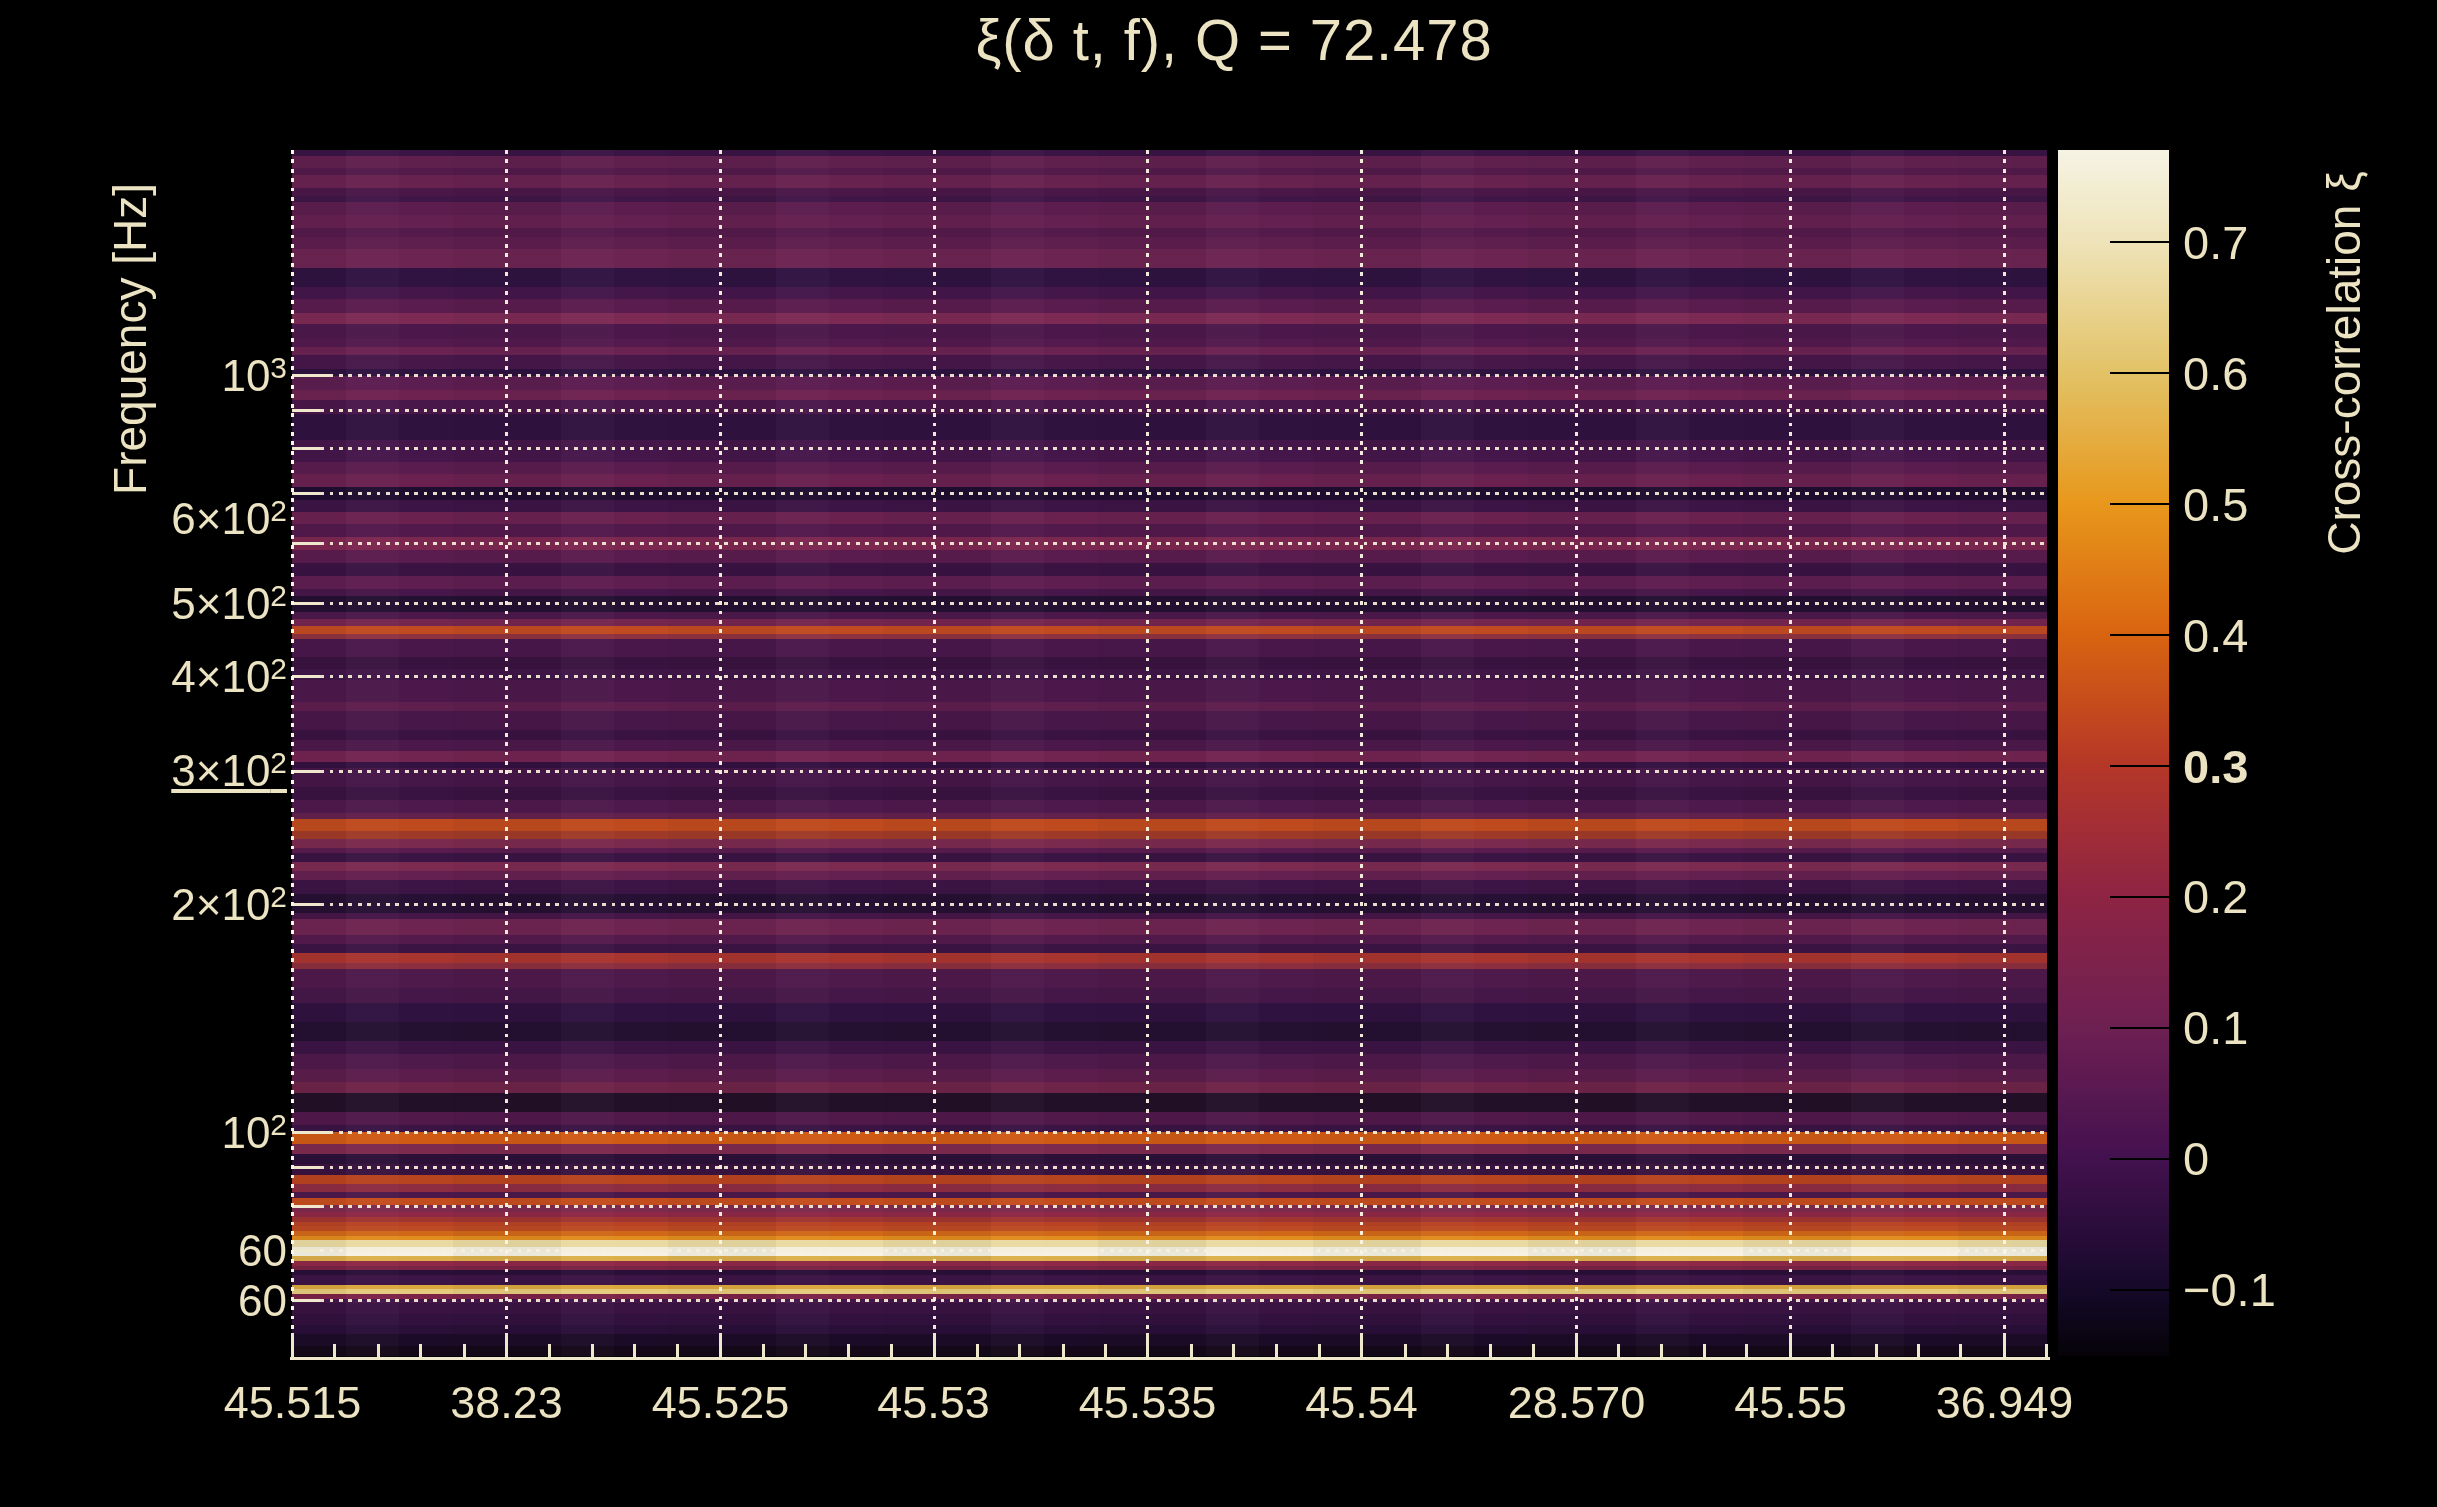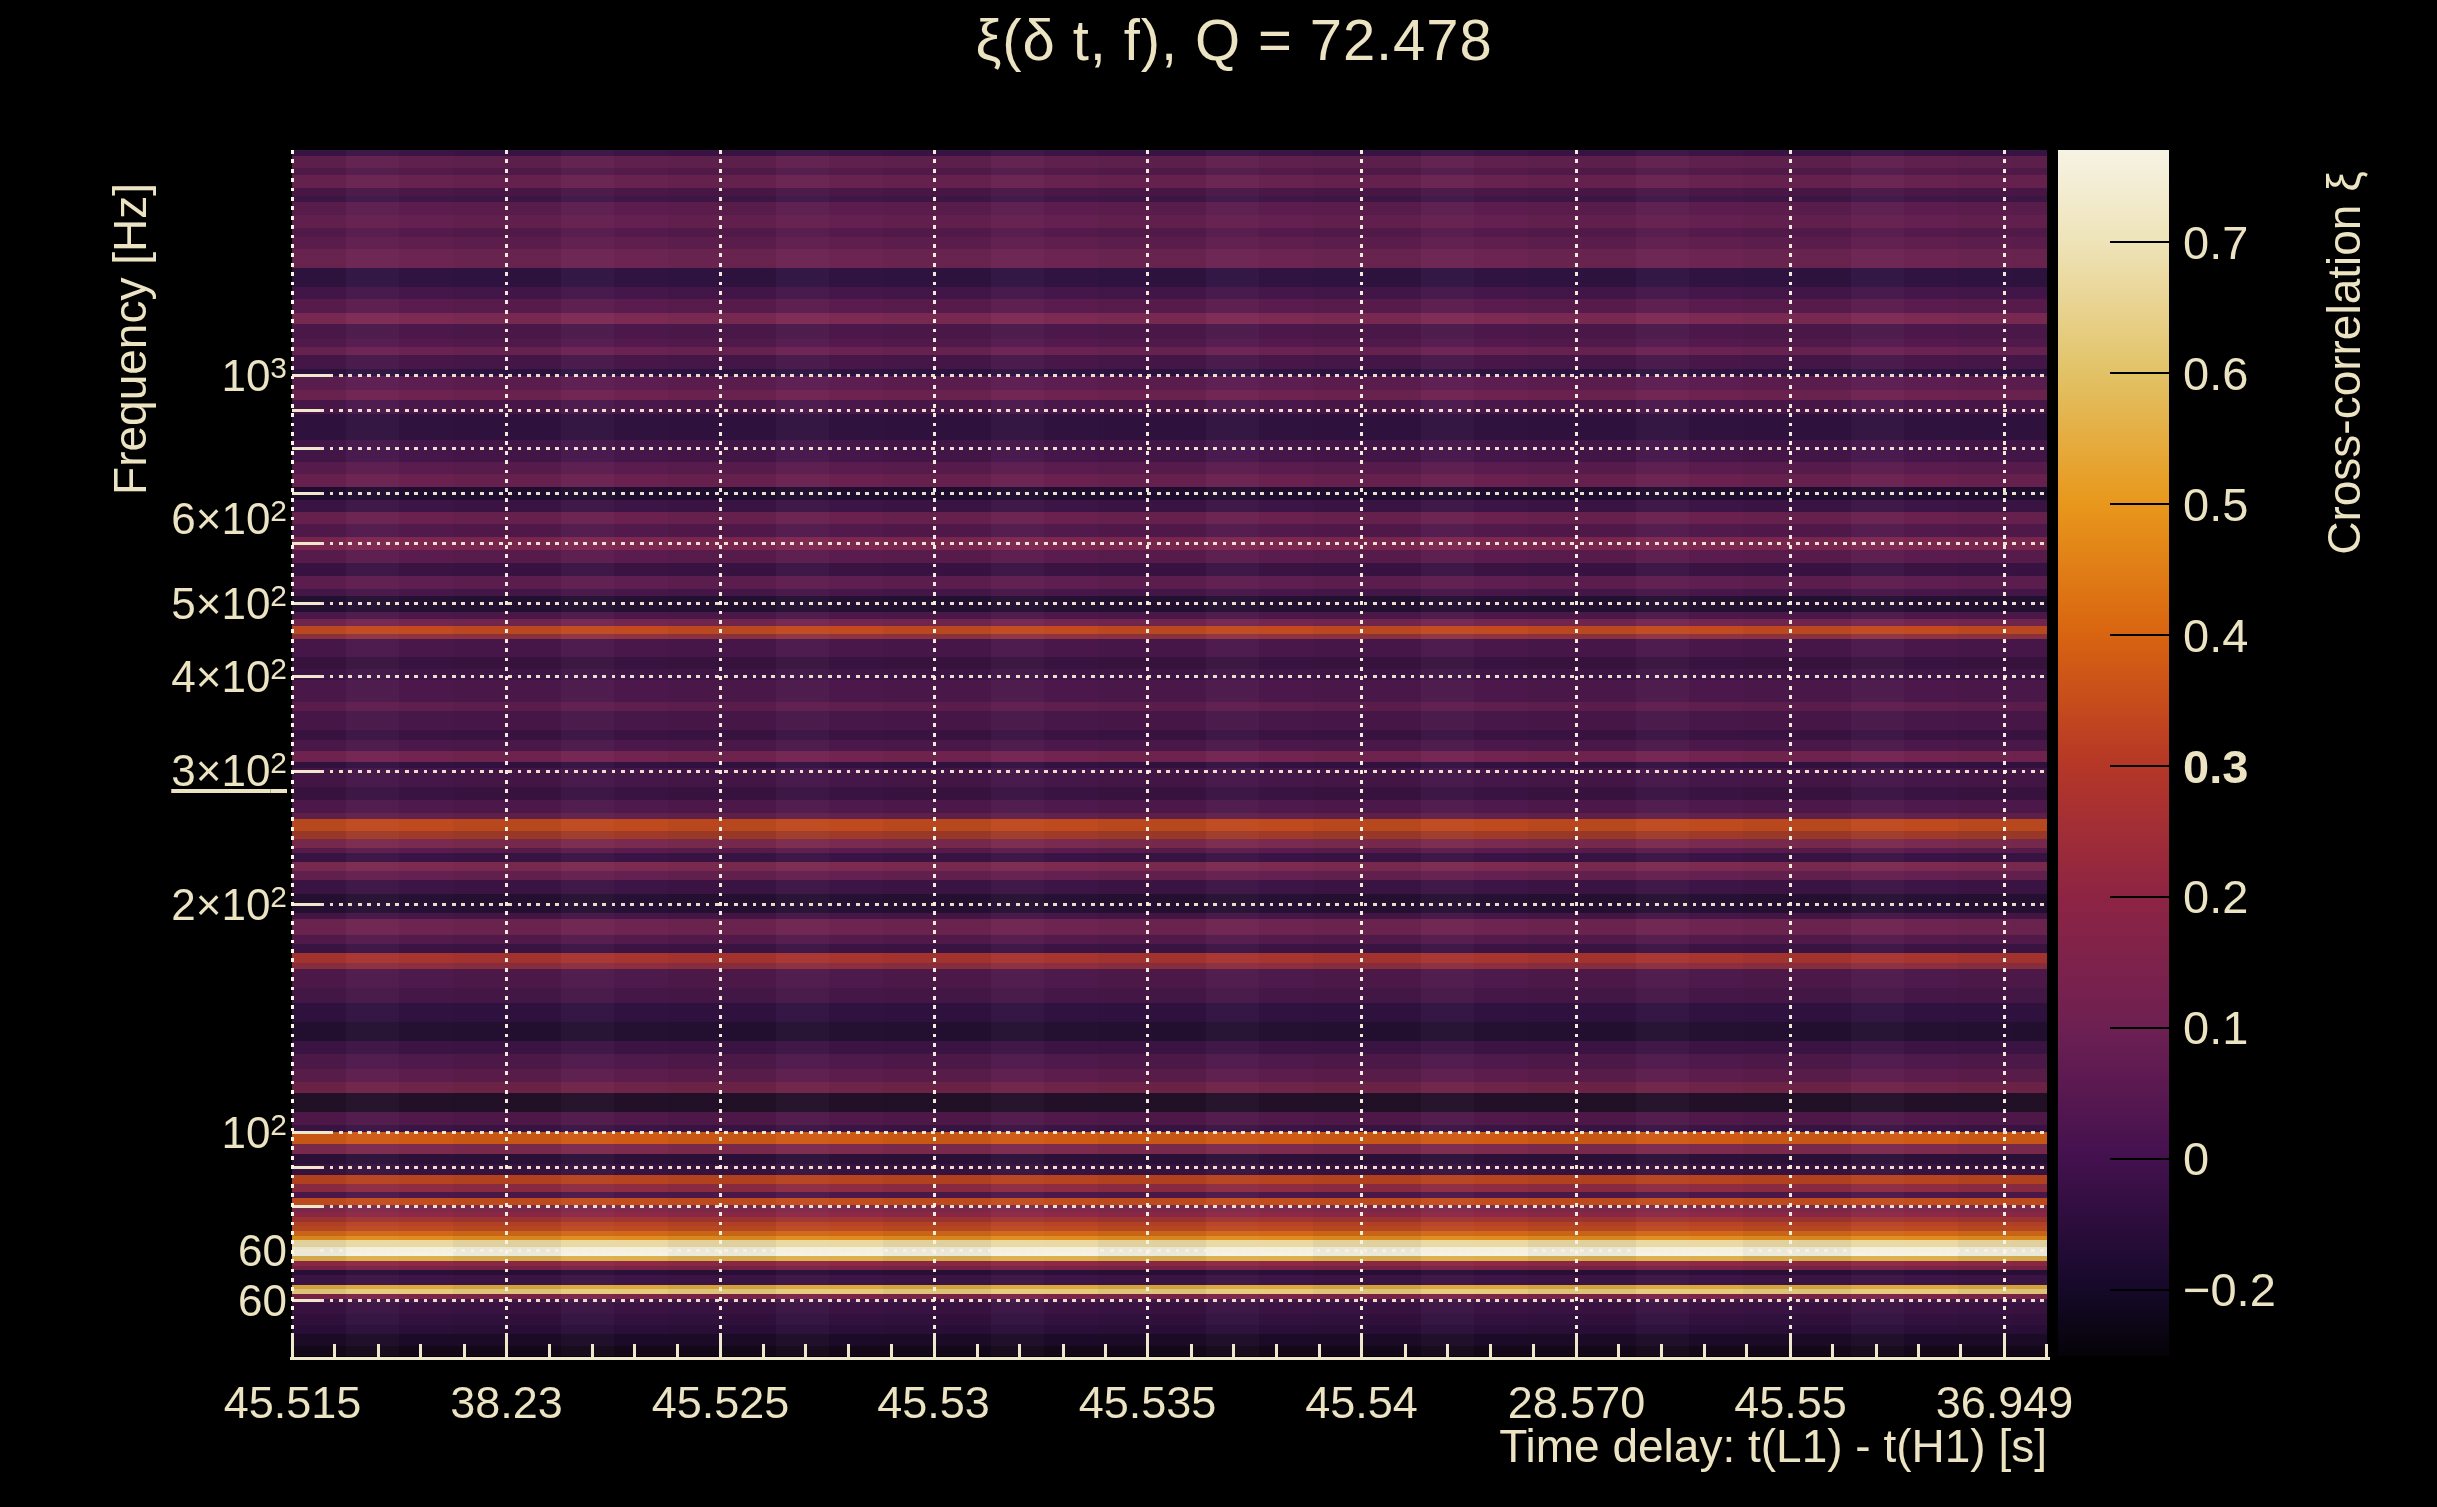--- a/index.html
+++ b/index.html
@@ -31,21 +31,20 @@
   .ztick{left:2110px;width:59px;height:1.9px;background:#000;}
   .zlabel{left:2183px;height:57px;line-height:57px;font-size:47px;white-space:nowrap;}
 </style>
 </head>
 <body>
 
 <div id="canvas">
   <div id="title" class="abs">ξ(δ t, f), Q = 72.478</div>
 
   <div id="ytitle" class="abs">Frequency [Hz]</div>
-  <div id="xtitle" class="abs">Time delay: t(L1) - t(H1) [s]</div>
   <div id="ztitle" class="abs">Cross-correlation ξ</div>
 
   <div id="heatmap" class="abs">
       <div style="height: 5.7px; background: rgb(58, 20, 68);"></div>
       <div style="height: 12.2px; background: rgb(96, 32, 78);"></div>
       <div style="height: 7.5px; background: rgb(83, 26, 74);"></div>
       <div style="height: 13px; background: rgb(104, 34, 80);"></div>
       <div style="height: 7.5px; background: rgb(74, 23, 72);"></div>
       <div style="height: 6.6px; background: rgb(64, 22, 70);"></div>
       <div style="height: 12.2px; background: rgb(92, 29, 78);"></div>
@@ -269,15 +268,15 @@
     <div class="abs zlabel" style="top: 607px;">0.4</div>
     <div class="abs ztick" style="top: 765px;"></div>
     <div class="abs zlabel" style="top: 738px; font-weight: bold;">0.3</div>
     <div class="abs ztick" style="top: 896px;"></div>
     <div class="abs zlabel" style="top: 868px;">0.2</div>
     <div class="abs ztick" style="top: 1027px;"></div>
     <div class="abs zlabel" style="top: 999px;">0.1</div>
     <div class="abs ztick" style="top: 1158px;"></div>
     <div class="abs zlabel" style="top: 1130px;">0</div>
     <div class="abs ztick" style="top: 1289px;"></div>
-    <div class="abs zlabel" style="top: 1261px;">−0.2</div>
+    <div class="abs zlabel" style="top: 1261px;">−0.1</div>
   </div>
 
 
 </body></html>

